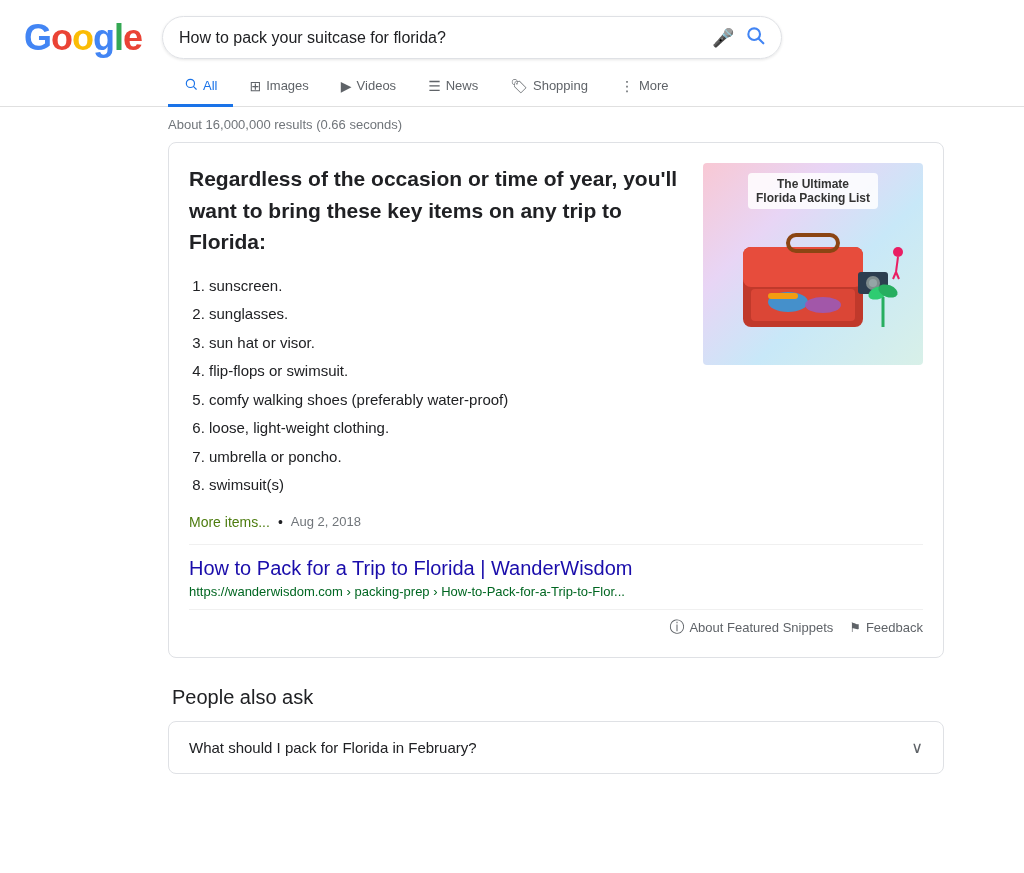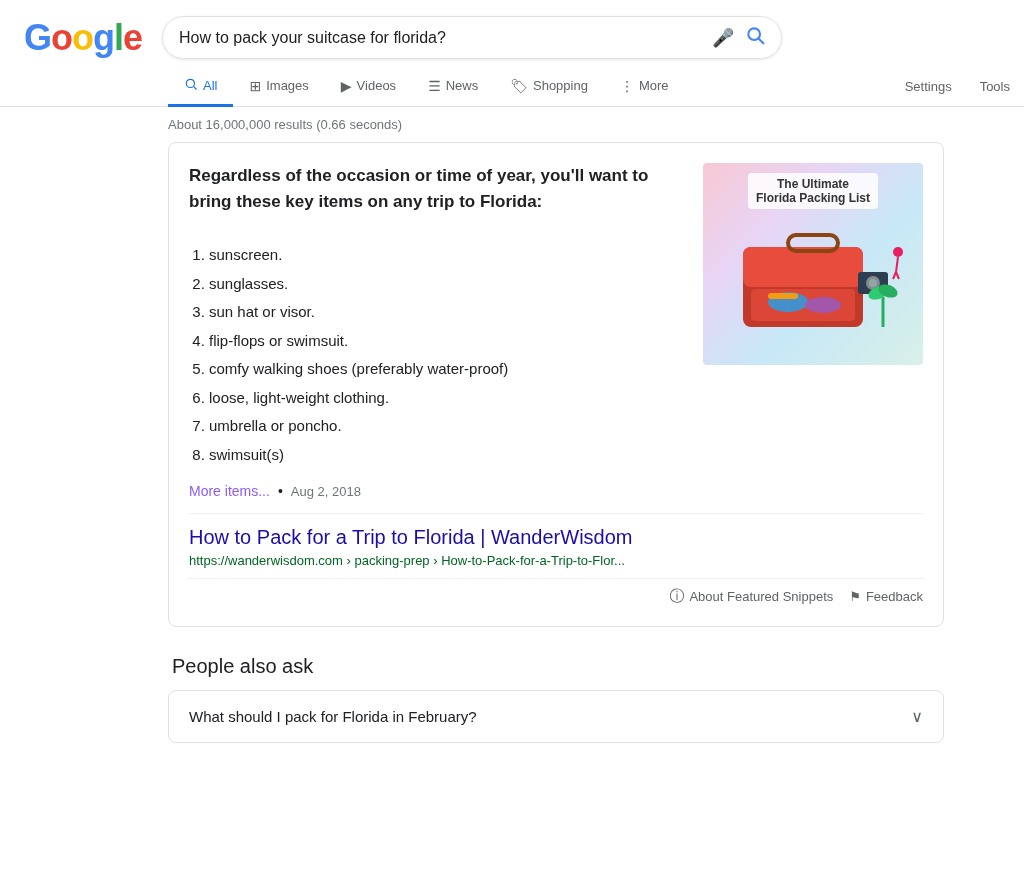--- a/index.html
+++ b/index.html
@@ -123,23 +123,23 @@
     .snippet-content {
       display: flex;
       gap: 20px;
     }
 
     .snippet-text {
       flex: 1;
     }
 
     .snippet-description {
-      font-size: 17px;
+      font-size: 21px;
       font-weight: bold;
-      margin-bottom: 27px;
+      margin-bottom: 14px;
       line-height: 1.5;
       color: #202124;
     }
 
     .snippet-list {
       list-style: decimal;
       padding-left: 20px;
       font-size: 15px;
       line-height: 1.9;
       color: #202124;
@@ -177,21 +177,21 @@
 
     .snippet-footer {
       display: flex;
       align-items: center;
       gap: 8px;
       margin-top: 14px;
       font-size: 14px;
     }
 
     .more-items-link {
-      color: #8b5cf6;
+      color: #4d7c0f;
       text-decoration: none;
       cursor: pointer;
     }
 
     .snippet-date {
       color: #70757a;
       font-size: 13px;
     }
 
     .snippet-source {
@@ -309,24 +309,20 @@
     <span>News</span>
   </a>
   <a class="nav-tab">
     <span class="tab-icon">🏷</span>
     <span>Shopping</span>
   </a>
   <a class="nav-tab">
     <span class="tab-icon">⋮</span>
     <span>More</span>
   </a>
-  <div class="nav-right">
-    <span class="nav-settings">Settings</span>
-    <span class="nav-tools">Tools</span>
-  </div>
 </div>
 
 <div class="results-count">
   <span>About 16,000,000 results (0.66 seconds)</span>
 </div>
 
 <div class="featured-snippet">
   <div class="snippet-content">
     <div class="snippet-text">
       <div class="snippet-description">Regardless of the occasion or time of year, you'll want to bring these key items on any trip to Florida:</div>

